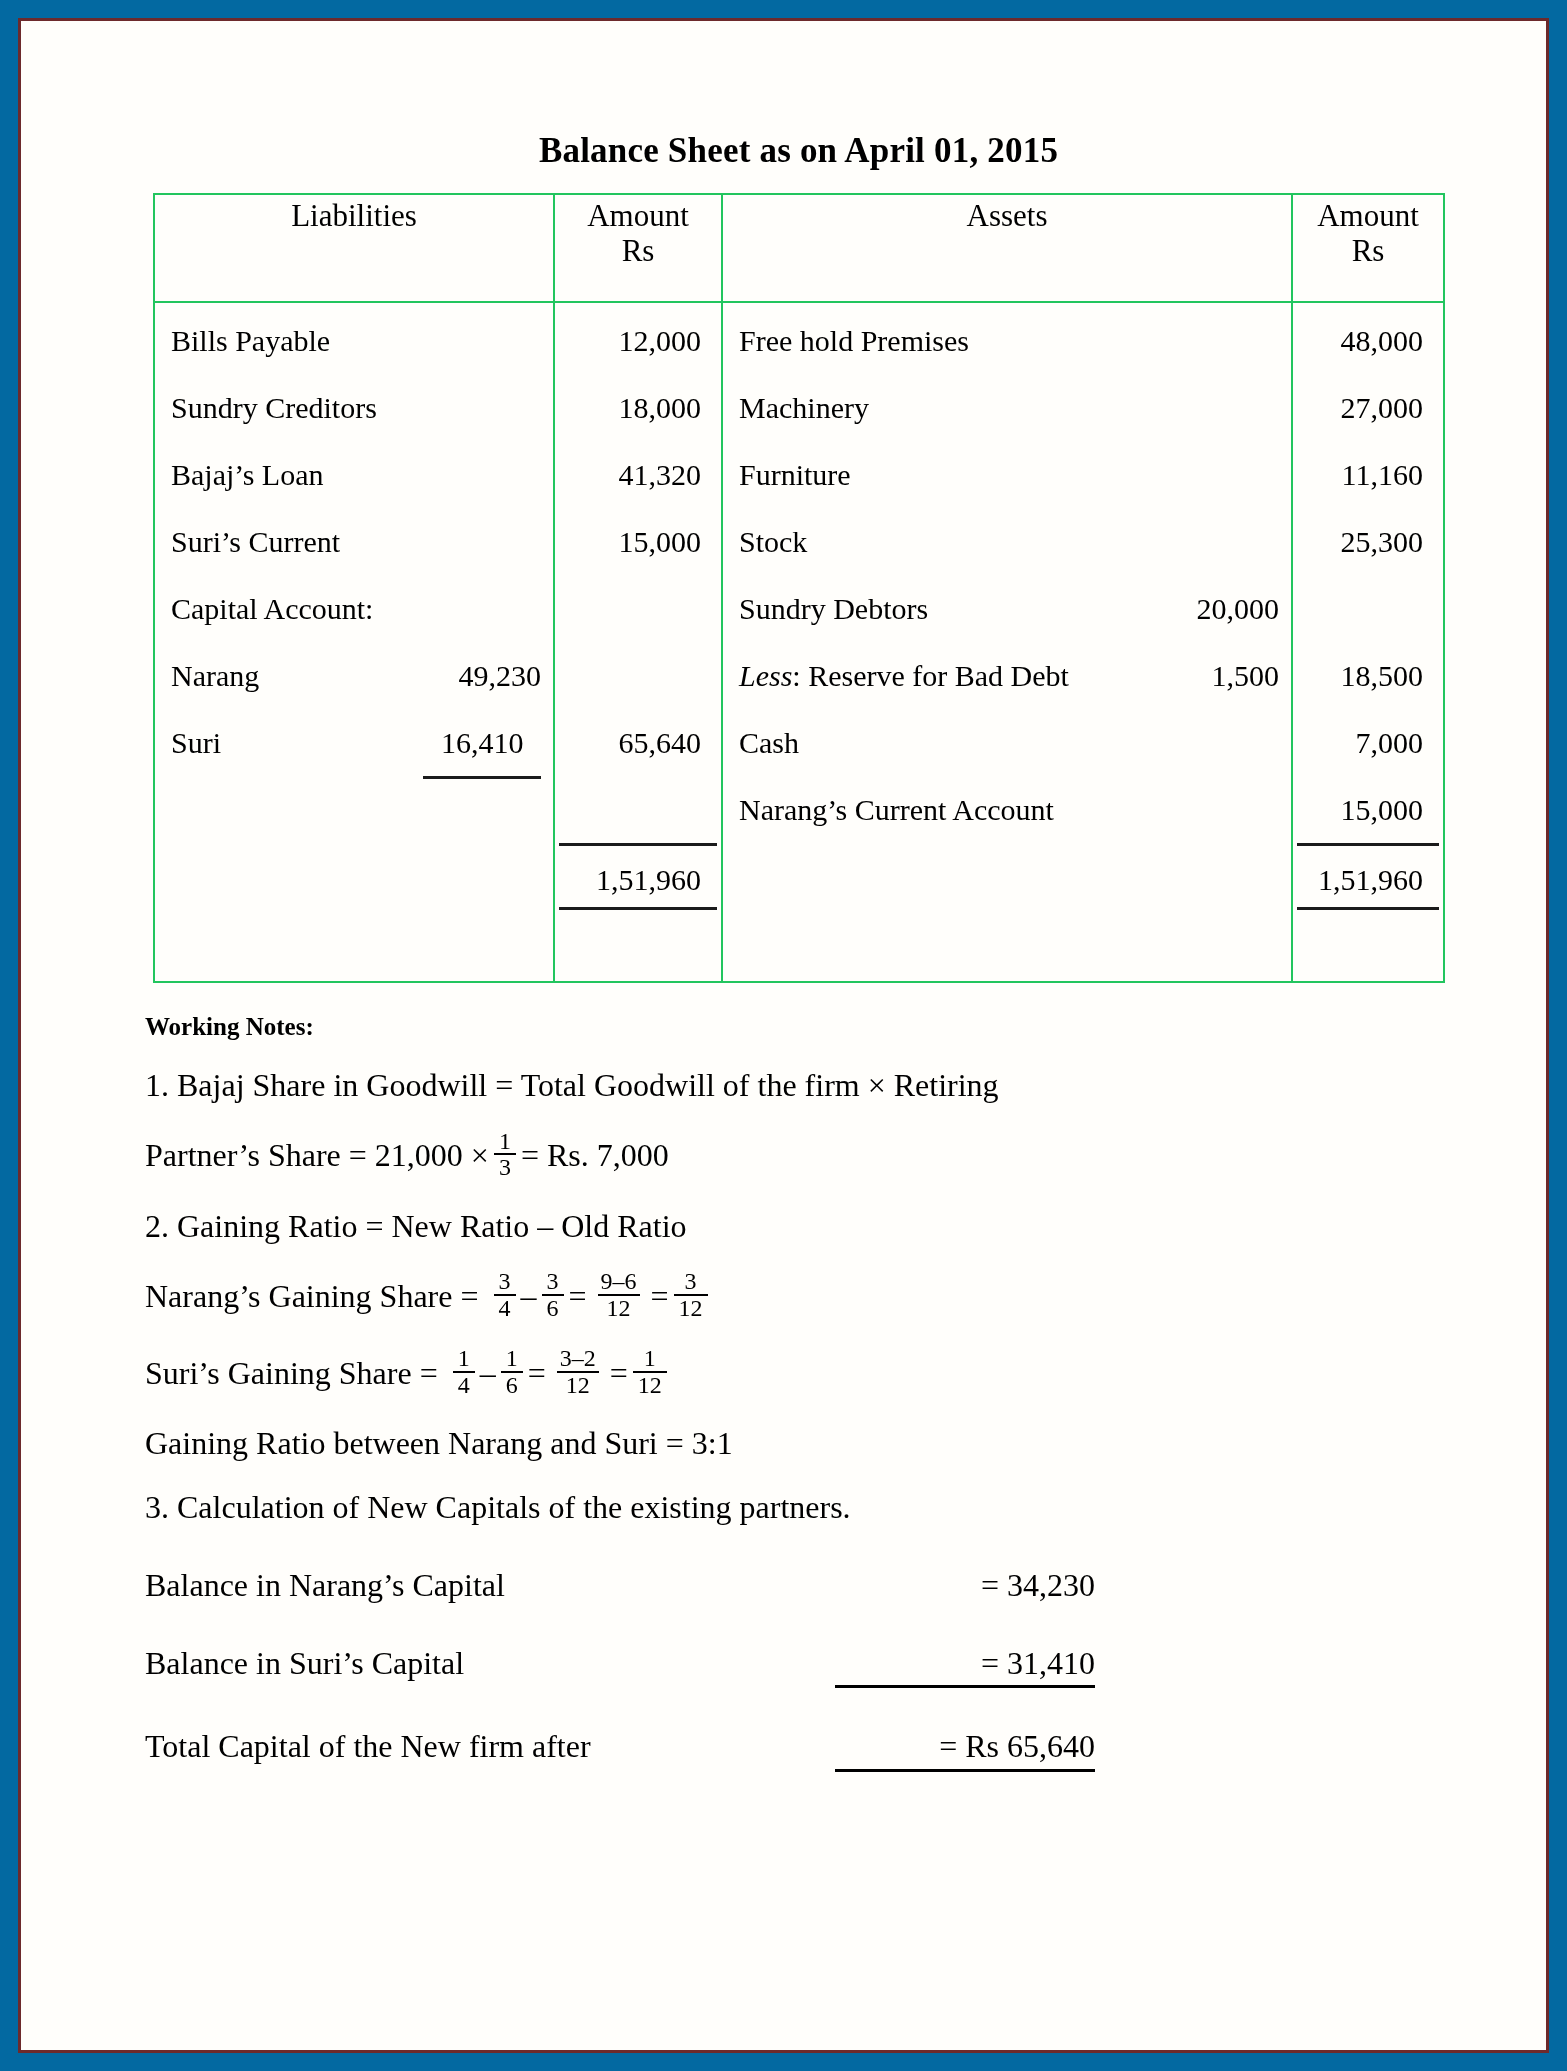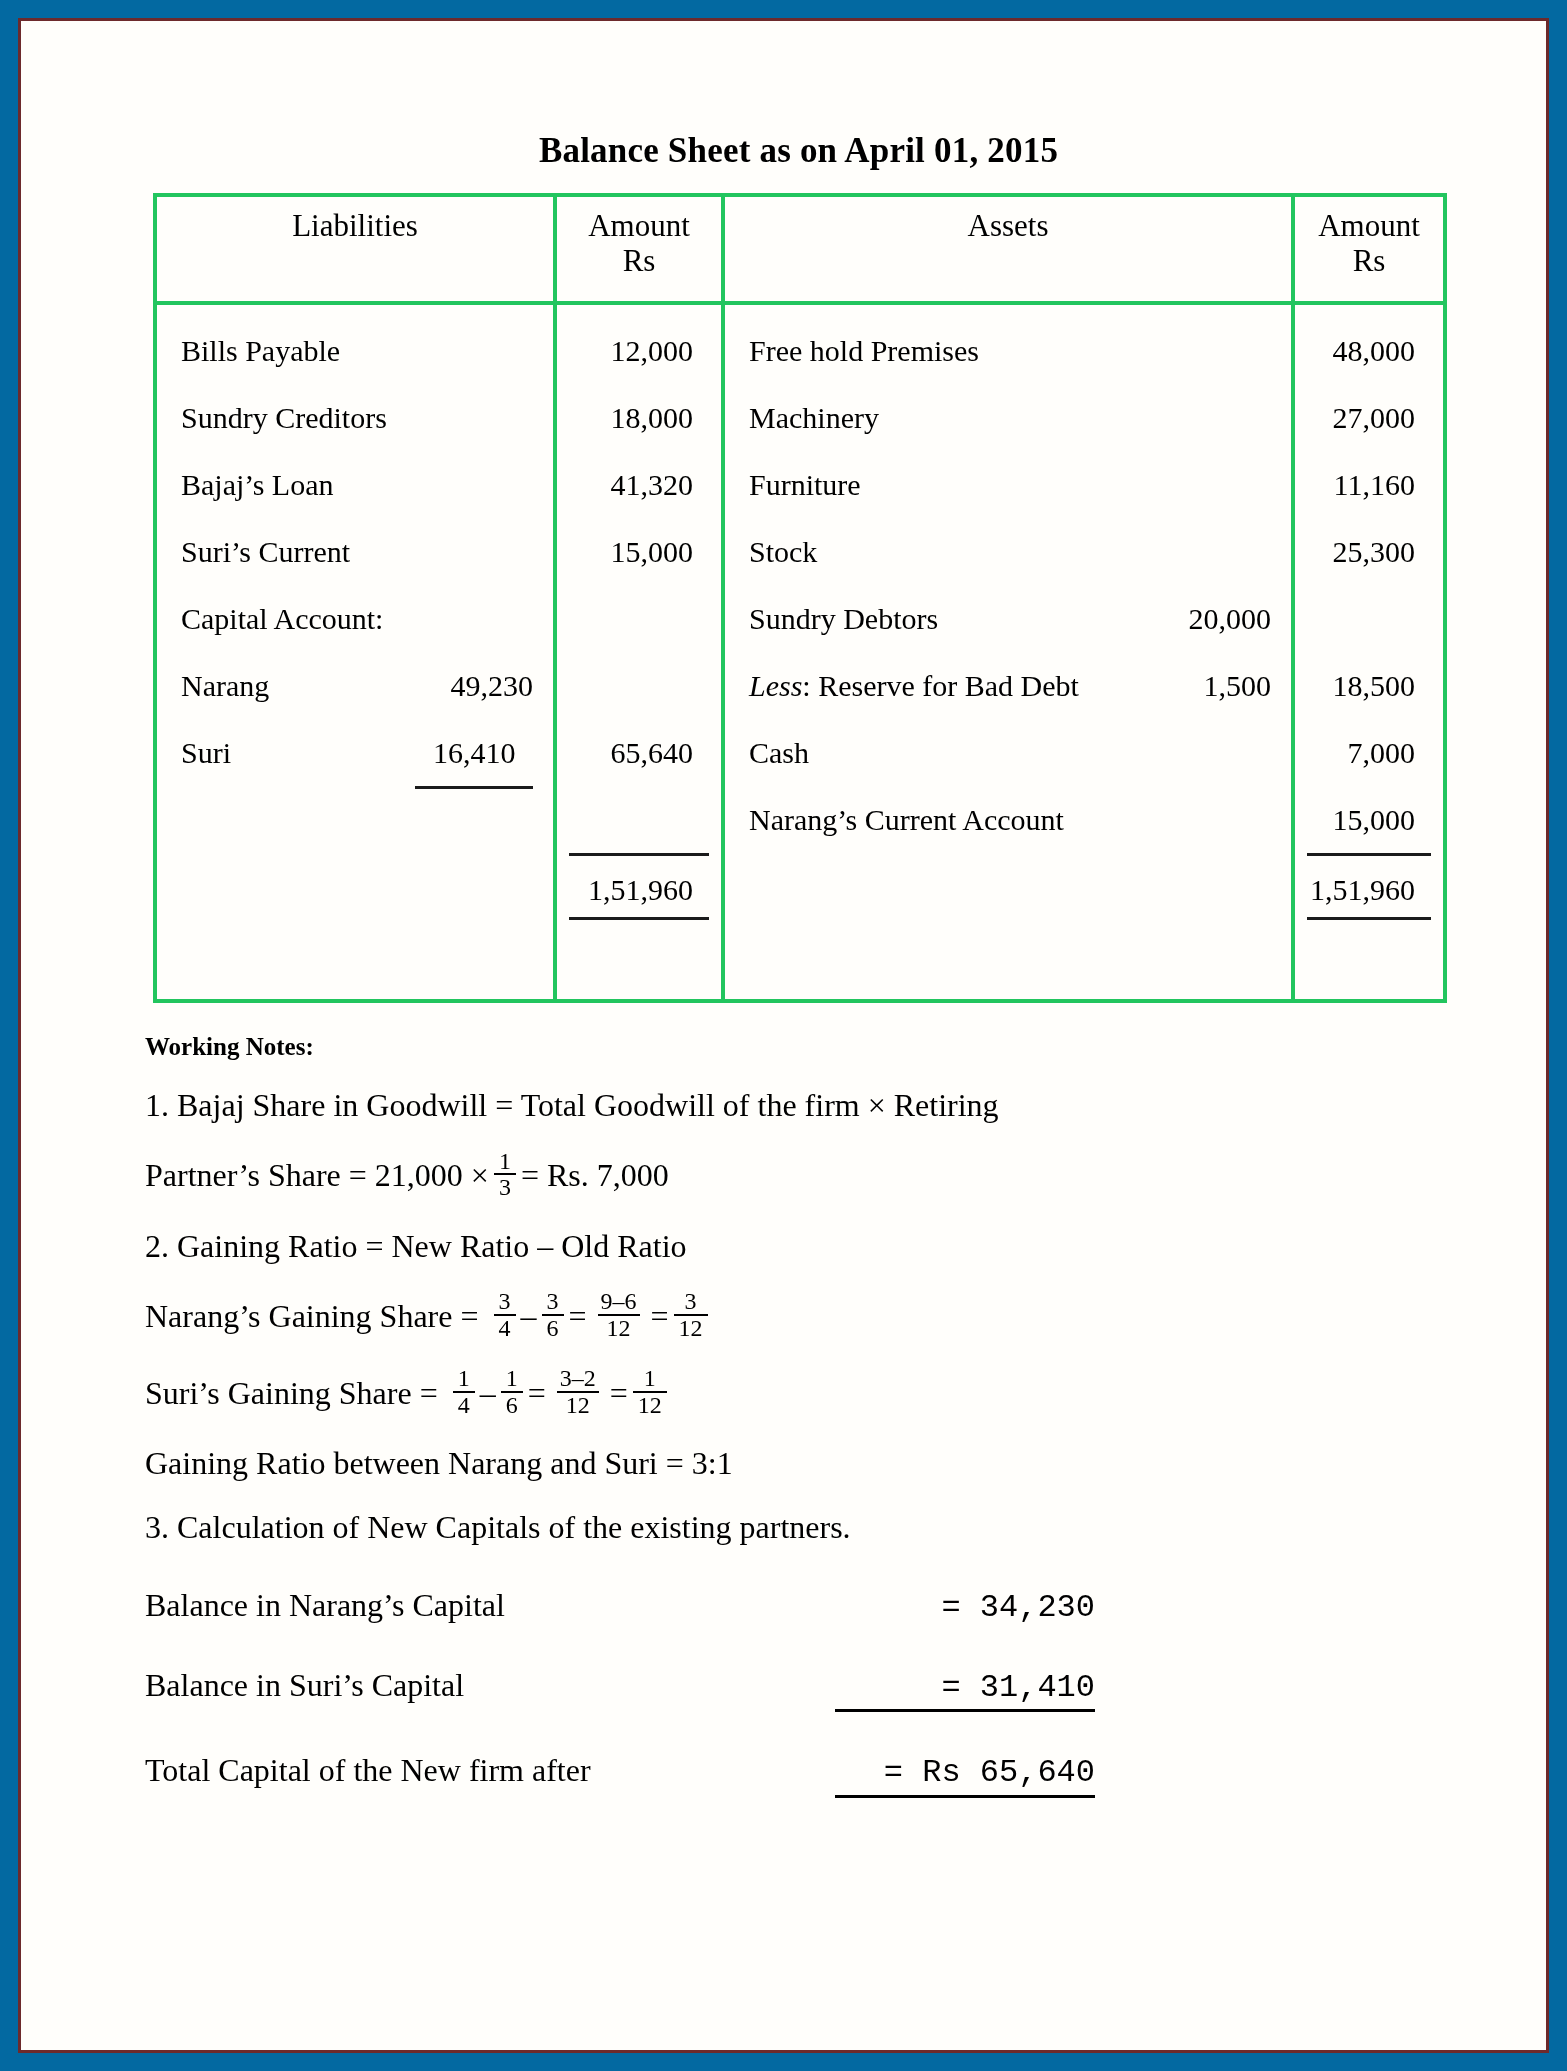--- a/index.html
+++ b/index.html
@@ -41,22 +41,22 @@
 
   
   table.bs{
     border-collapse:collapse;
     width:1290px;
     margin-left:14px;
     table-layout:fixed;
     font-size:30px;
   }
   table.bs td, table.bs th{
-    border:4px solid #22c55e;
-    padding:12px;
+    border:2px solid #22c55e;
+    padding:4px;
     vertical-align:top;
     font-weight:normal;
   }
   th.hd{
     text-align:center;
     font-weight:bold;
     font-size:31px;
     vertical-align:bottom;
     padding:8px 6px 6px 6px;
     height:108px;
@@ -133,21 +133,21 @@
   .gap-sm{ display:inline-block; width:10px; }
 
   
   .calc-row{
     display:flex;
     align-items:baseline;
     margin-top:40px;
     font-size:32px;
   }
   .calc-label{ width:690px; }
-  .calc-val{ width:260px; text-align:right;font-family:Liberation Mono, monospace; }
+  .calc-val{ width:260px; text-align:right; }
   .calc-val.ul{ border-bottom:3px solid #000; padding-bottom:3px; }
 </style>
 </head>
 <body>
 
 <div class="frame-outer">
  <div class="frame-inner">
   <div class="page">
 
     <div class="sheet-title">Balance Sheet as on April 01, 2015</div>

